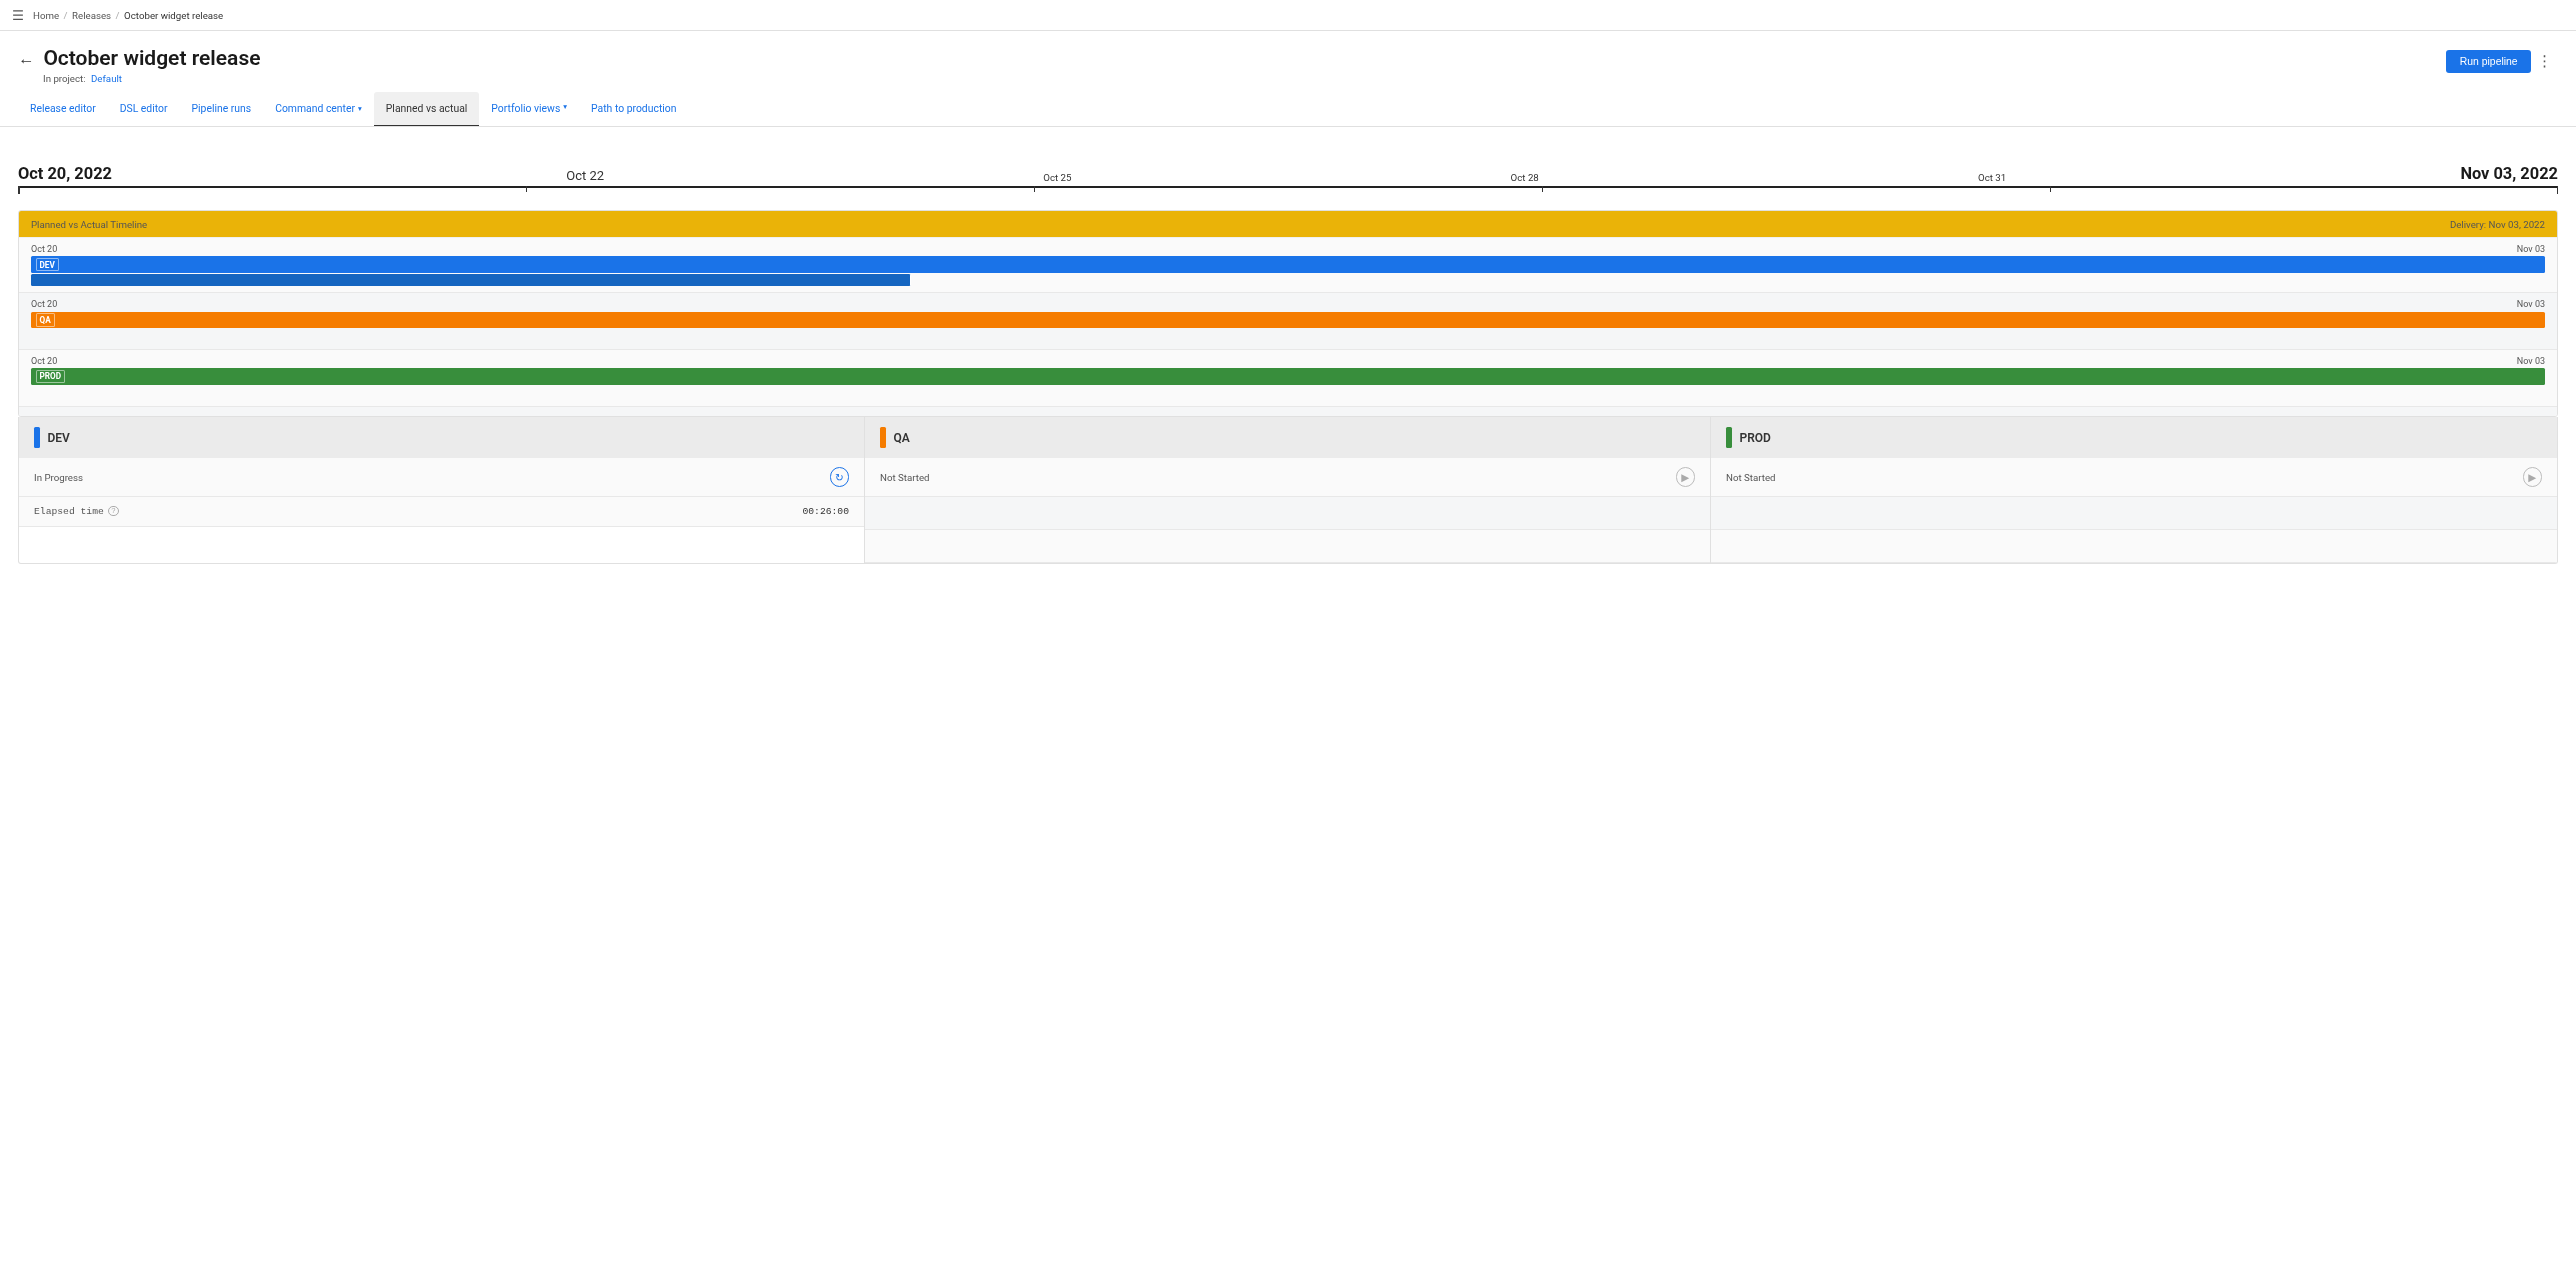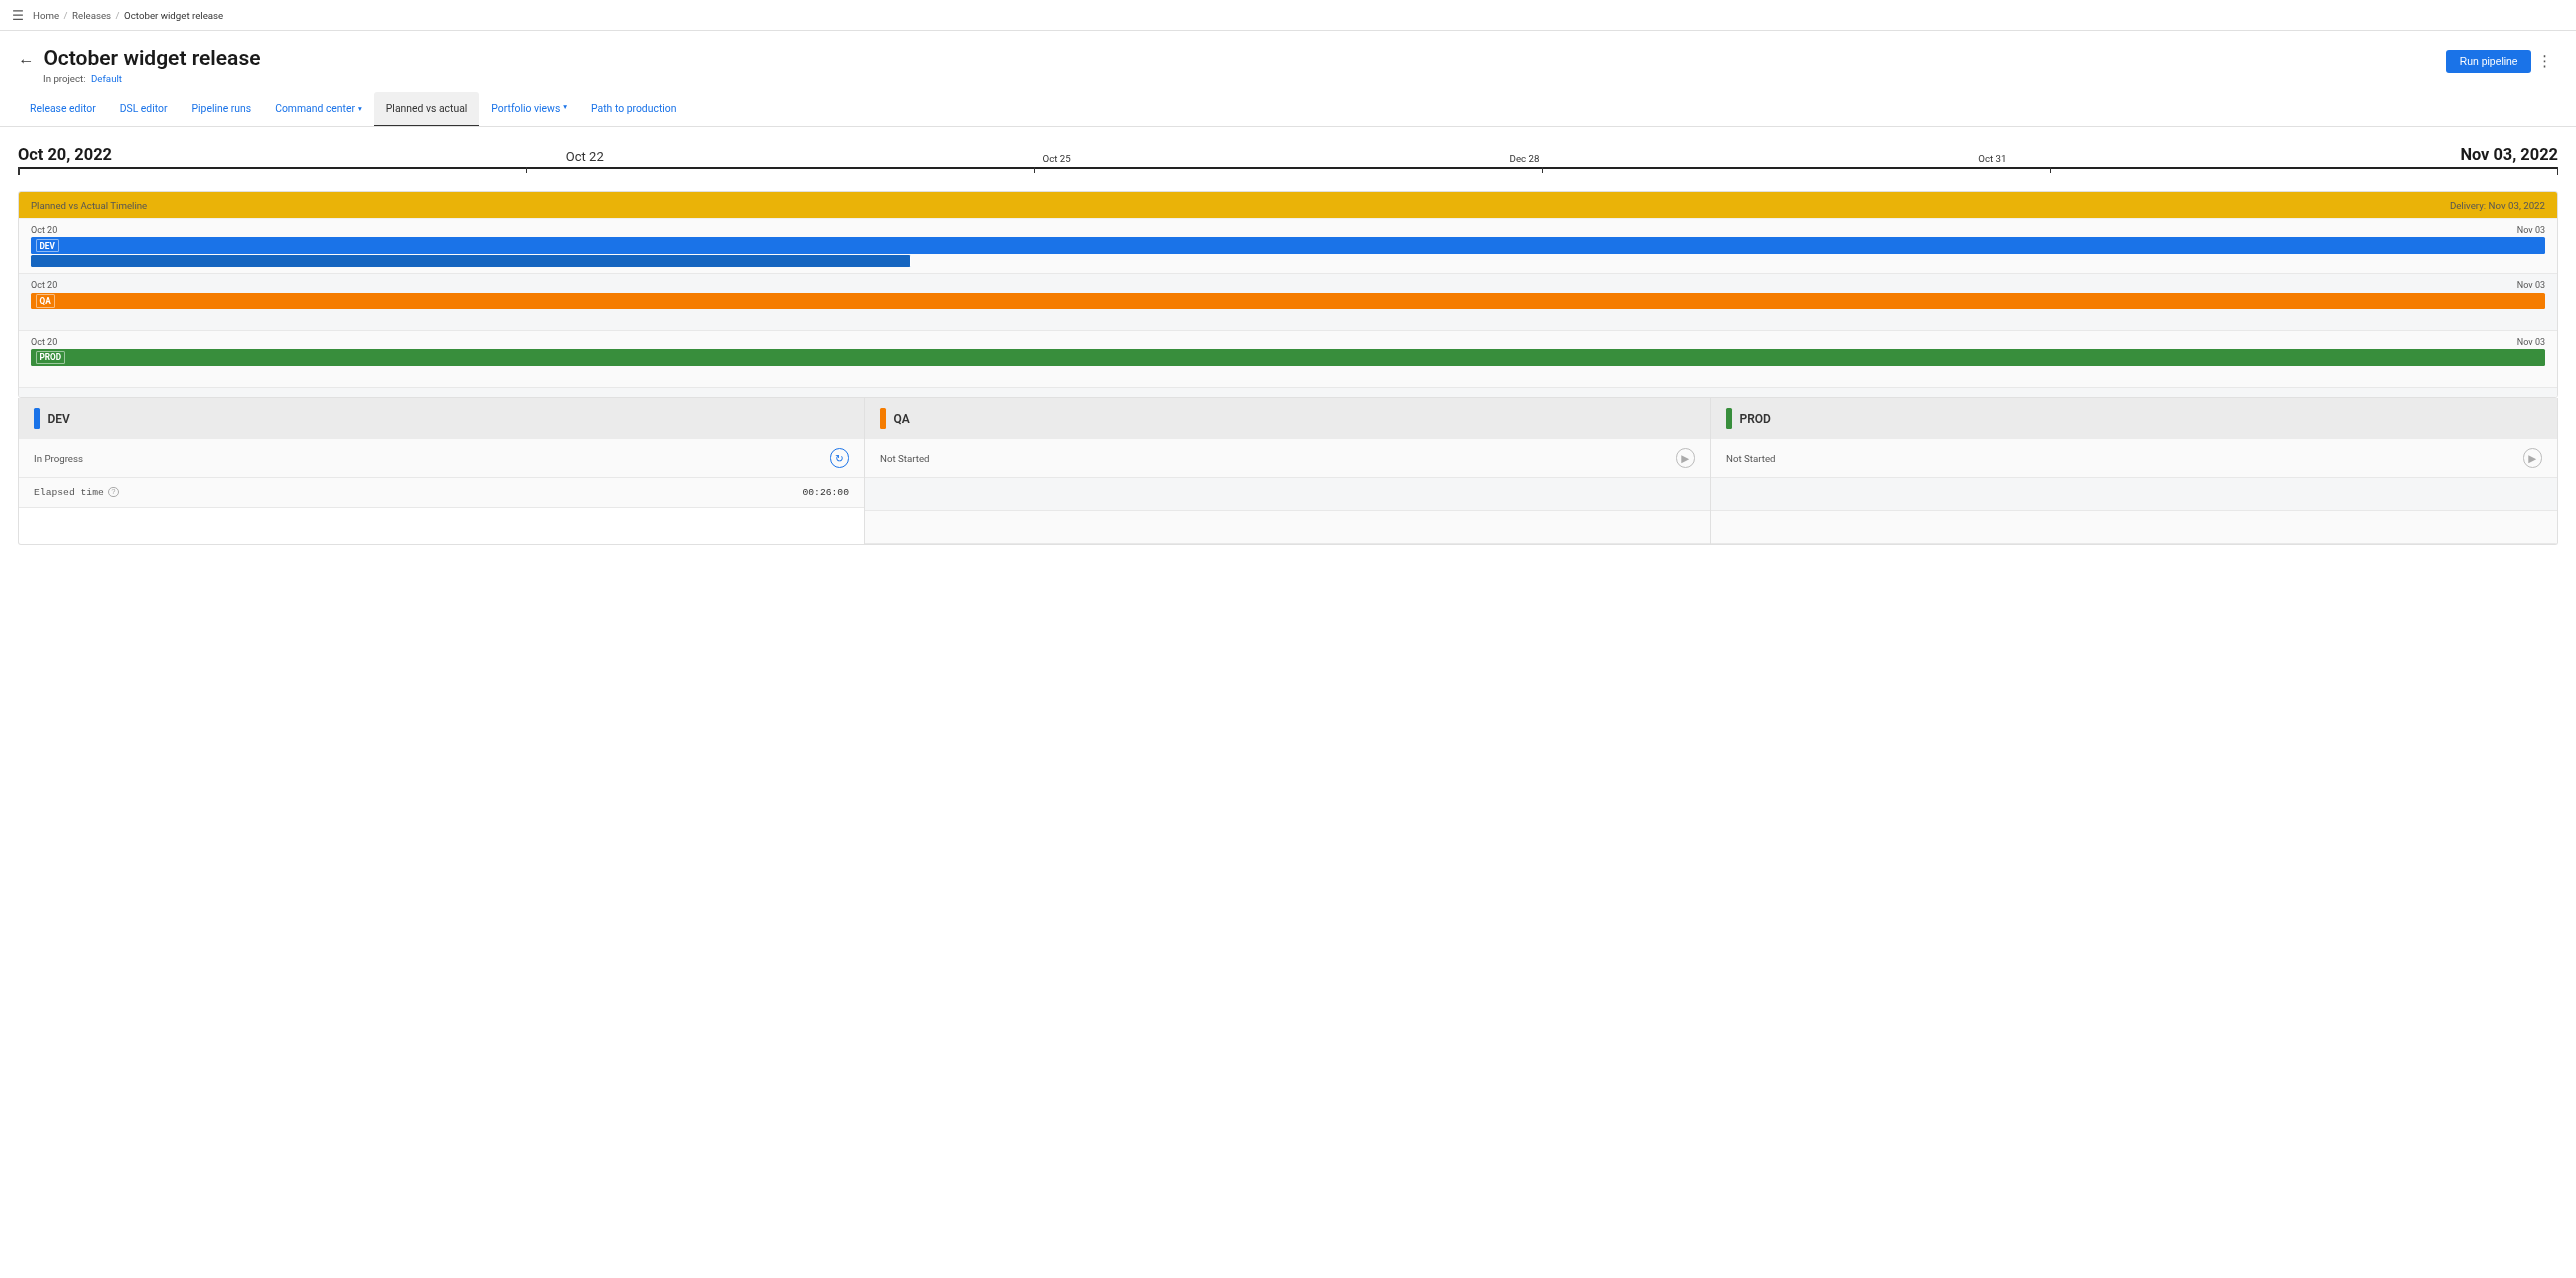--- a/index.html
+++ b/index.html
@@ -40,26 +40,26 @@
   <a href="#" style="padding:10.4px 12px;font-size:10.4px;cursor:pointer;color:#1a73e8;text-decoration:none;border-bottom:1.5px solid transparent;white-space:nowrap;display:flex;align-items:center;gap:3px;">Release editor</a>
   <a href="#" style="padding:10.4px 12px;font-size:10.4px;cursor:pointer;color:#1a73e8;text-decoration:none;border-bottom:1.5px solid transparent;white-space:nowrap;display:flex;align-items:center;gap:3px;">DSL editor</a>
   <a href="#" style="padding:10.4px 12px;font-size:10.4px;cursor:pointer;color:#1a73e8;text-decoration:none;border-bottom:1.5px solid transparent;white-space:nowrap;display:flex;align-items:center;gap:3px;">Pipeline runs</a>
   <a href="#" style="padding:10.4px 12px;font-size:10.4px;cursor:pointer;color:#1a73e8;text-decoration:none;border-bottom:1.5px solid transparent;white-space:nowrap;display:flex;align-items:center;gap:3px;">Command center <span style="font-size:7.5px;">▾</span></a>
   <a href="#" style="padding:10.4px 12px;font-size:10.4px;cursor:pointer;color:#333;text-decoration:none;border-bottom:1.5px solid #333;white-space:nowrap;background:#f0f0f0;border-radius:3px 3px 0 0;">Planned vs actual</a>
   <a href="#" style="padding:10.4px 12px;font-size:10.4px;cursor:pointer;color:#1a73e8;text-decoration:none;border-bottom:1.5px solid transparent;white-space:nowrap;display:flex;gap:3px;">Portfolio views <span style="font-size:7.5px;">▾</span></a>
   <a href="#" style="padding:10.4px 12px;font-size:10.4px;cursor:pointer;color:#1a73e8;text-decoration:none;border-bottom:1.5px solid transparent;white-space:nowrap;">Path to production</a>
 </div>
 
 <div style="padding:18px 18px 0;">
-  <div style="display:flex;align-items:flex-end;justify-content:flex-end;padding-bottom:3px;">
+  <div style="display:flex;align-items:flex-end;justify-content:flex-end;padding-bottom:3px;margin-top:19px;">
     <span style="font-size:16.4px;font-weight:700;color:#1a1a1a;">Oct 20, 2022</span>
     <div style="display:flex;justify-content:space-evenly;flex:1;padding:0 15px;align-items:flex-end;">
       <span style="font-size:13px;color:#333;">Oct 22</span>
       <span style="font-size:9.7px;color:#333;">Oct 25</span>
-      <span style="font-size:9.7px;color:#333;">Dec 28</span>
+      <span style="font-size:9.7px;color:#333;">Oct 28</span>
       <span style="font-size:9.7px;color:#333;">Oct 31</span>
     </div>
     <span style="font-size:16.4px;font-weight:700;color:#1a1a1a;">Nov 03, 2022</span>
   </div>
 
   <div style="position:relative;height:12px;">
     <div style="height:1.5px;background:#222;position:absolute;top:0;left:0;right:0;"></div>
 
     <div style="position:absolute;top:0;left:0;width:1.5px;height:7.5px;background:#333;"></div>
 

